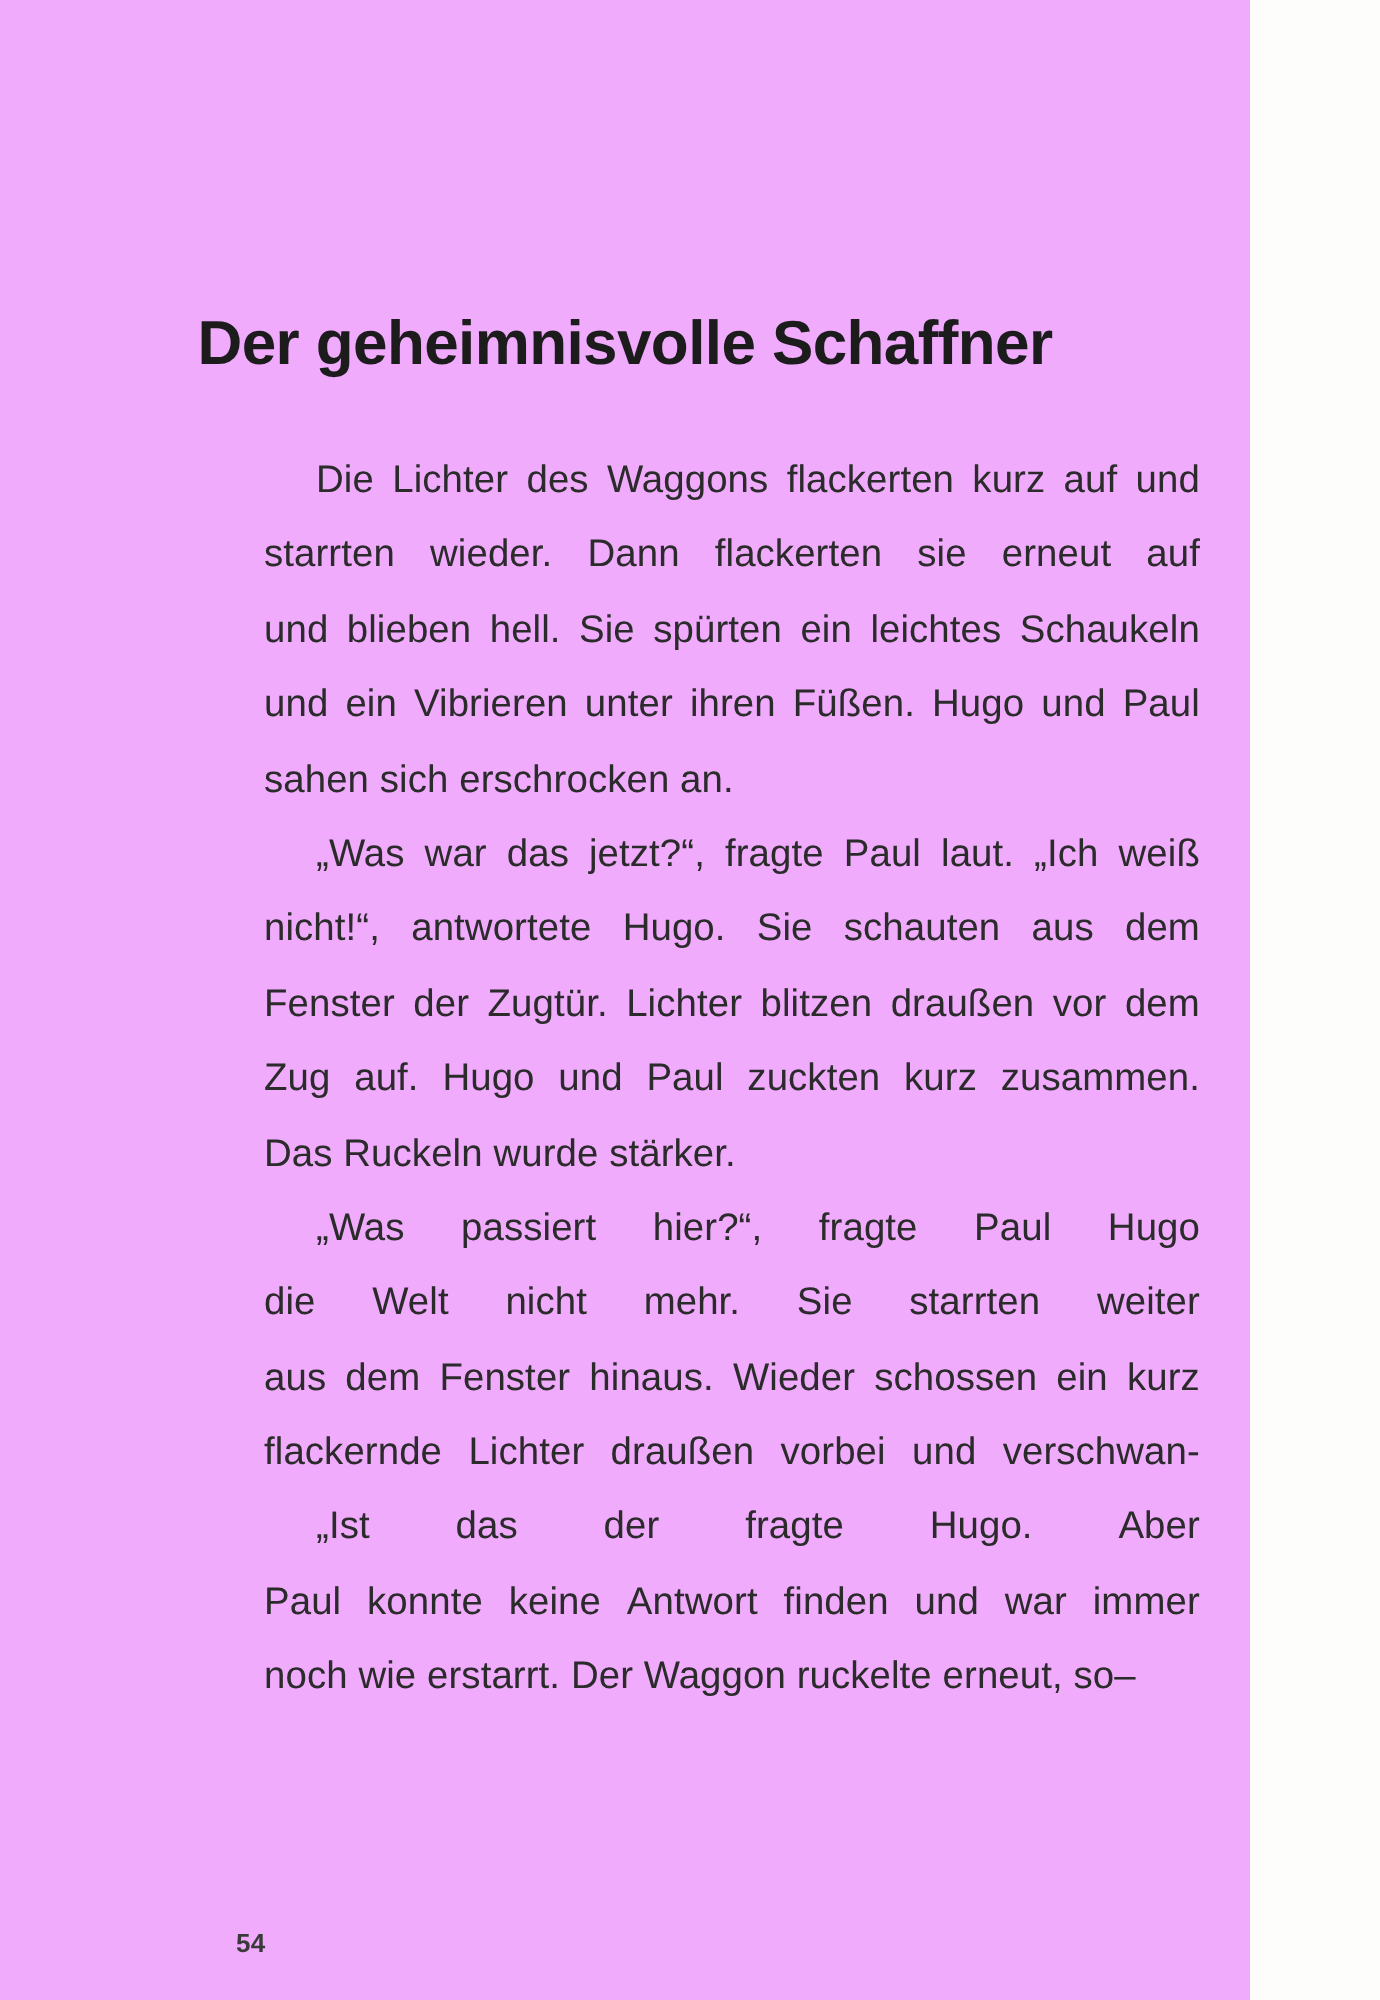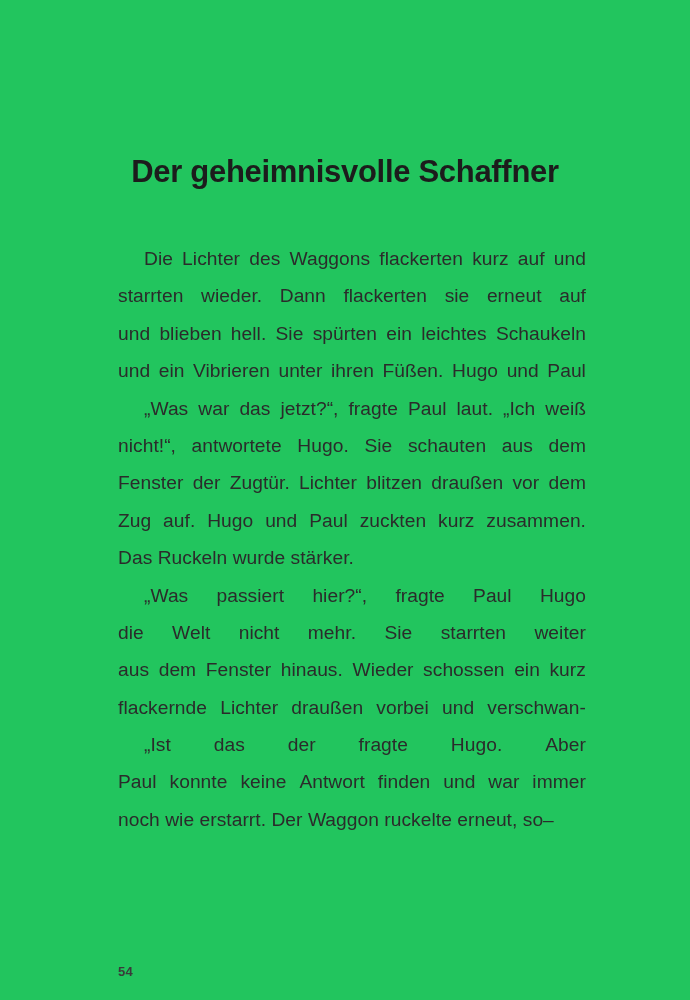--- a/index.html
+++ b/index.html
@@ -10,23 +10,23 @@
   body {
     width: 690px;
     height: 1000px;
     background: #fdfdfc;
     font-family: "Liberation Sans", "DejaVu Sans", sans-serif;
     -webkit-font-smoothing: antialiased;
     overflow: hidden;
   }
   .page {
     position: relative;
-    width: 690px;
+    width: 625px;
     height: 1000px;
-    background: #22c55e;
+    background: #f0abfc;
     box-sizing: border-box;
   }
 
   
   .chapter-title {
     position: absolute;
     left: 0;
     right: 0;
     top: 131px;
     text-align: center;
@@ -34,24 +34,23 @@
     font-weight: 700;
     letter-spacing: -0.3px;
     color: #1c1c1c;
     line-height: 40px;
     white-space: nowrap;
   }
 
   
   .body-block {
     position: absolute;
-    left: 118px;
+    left: 132px;
     top: 222px;
     width: 468px;
-    margin-top: 18px;
   }
 
   .text-line {
     position: relative;
     height: 37.4px;
     line-height: 37.4px;
     font-size: 19.2px;
     color: #2b2b2b;
     letter-spacing: 0.05px;
     white-space: nowrap;
@@ -133,20 +132,21 @@
           <span class="w">und</span>
           <span class="w">ein</span>
           <span class="w">Vibrieren</span>
           <span class="w">unter</span>
           <span class="w">ihren</span>
           <span class="w">Füßen.</span>
           <span class="w">Hugo</span>
           <span class="w">und</span>
           <span class="w">Paul</span>
         </div>
+        <div class="text-line flush">sahen sich erschrocken an.</div>
       </div>
       <div class="paragraph">
         <div class="text-line justify indent">
           <span class="w">„Was</span>
           <span class="w">war</span>
           <span class="w">das</span>
           <span class="w">jetzt?“,</span>
           <span class="w">fragte</span>
           <span class="w">Paul</span>
           <span class="w">laut.</span>

